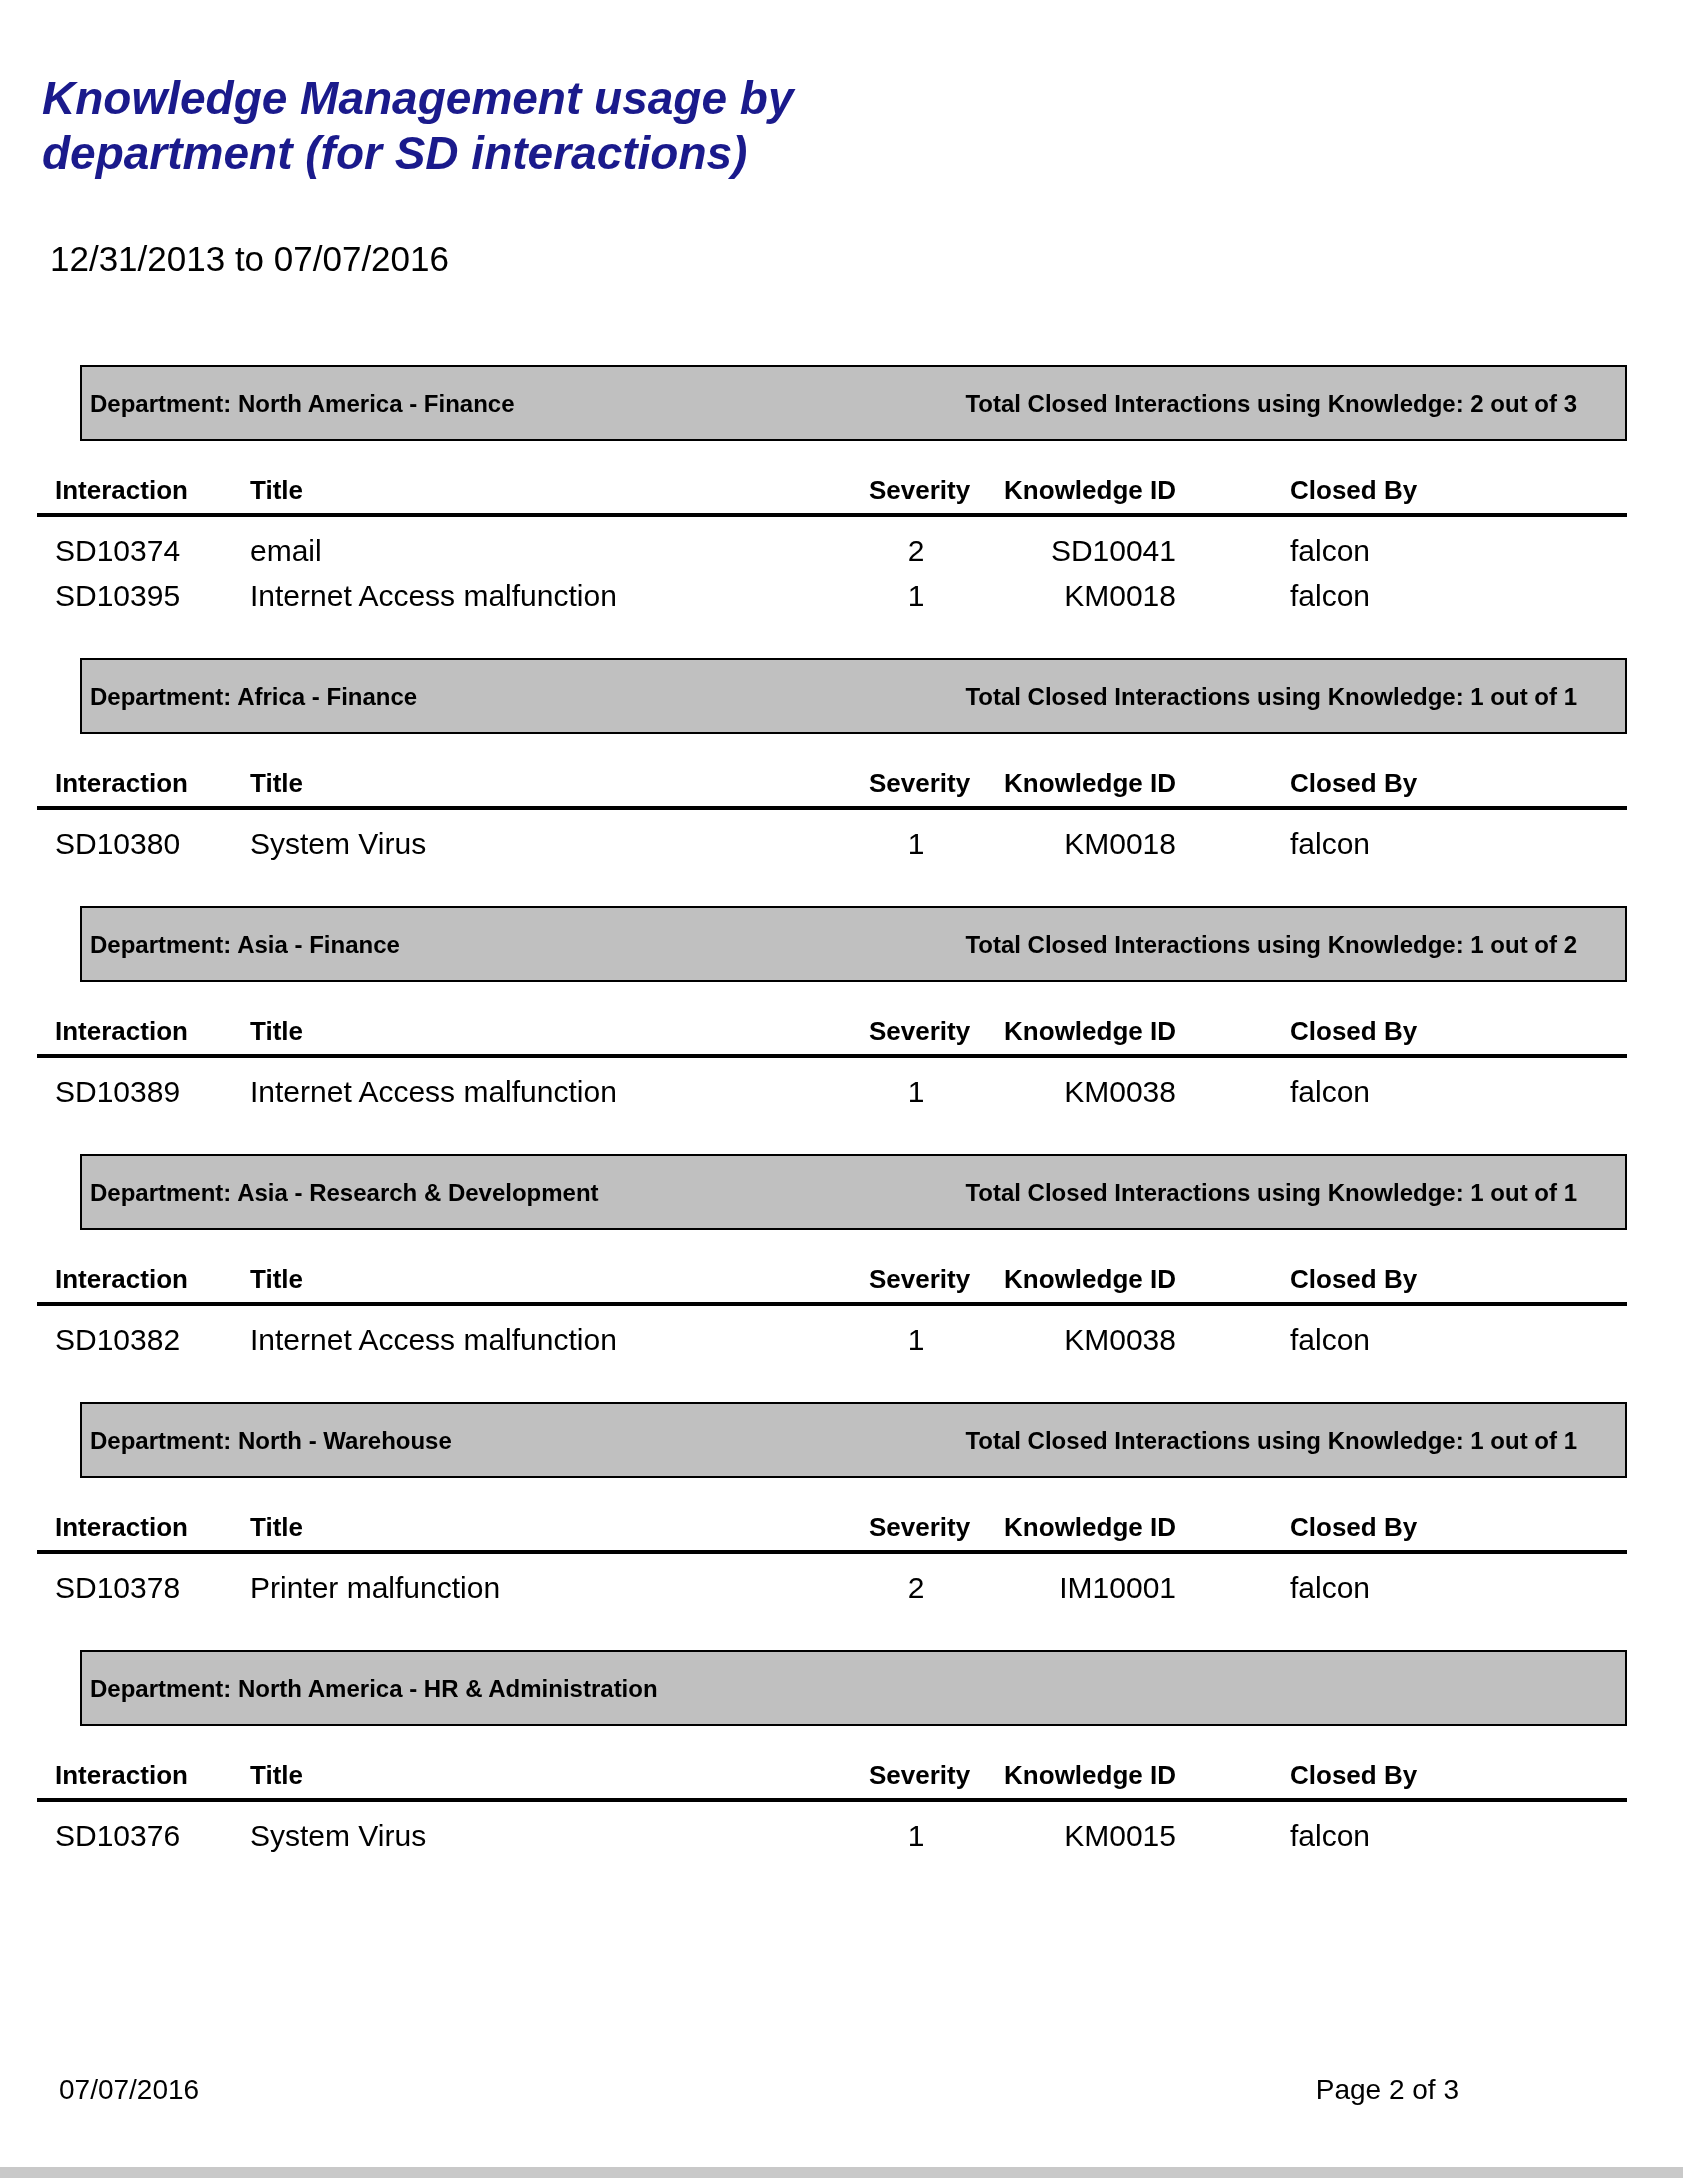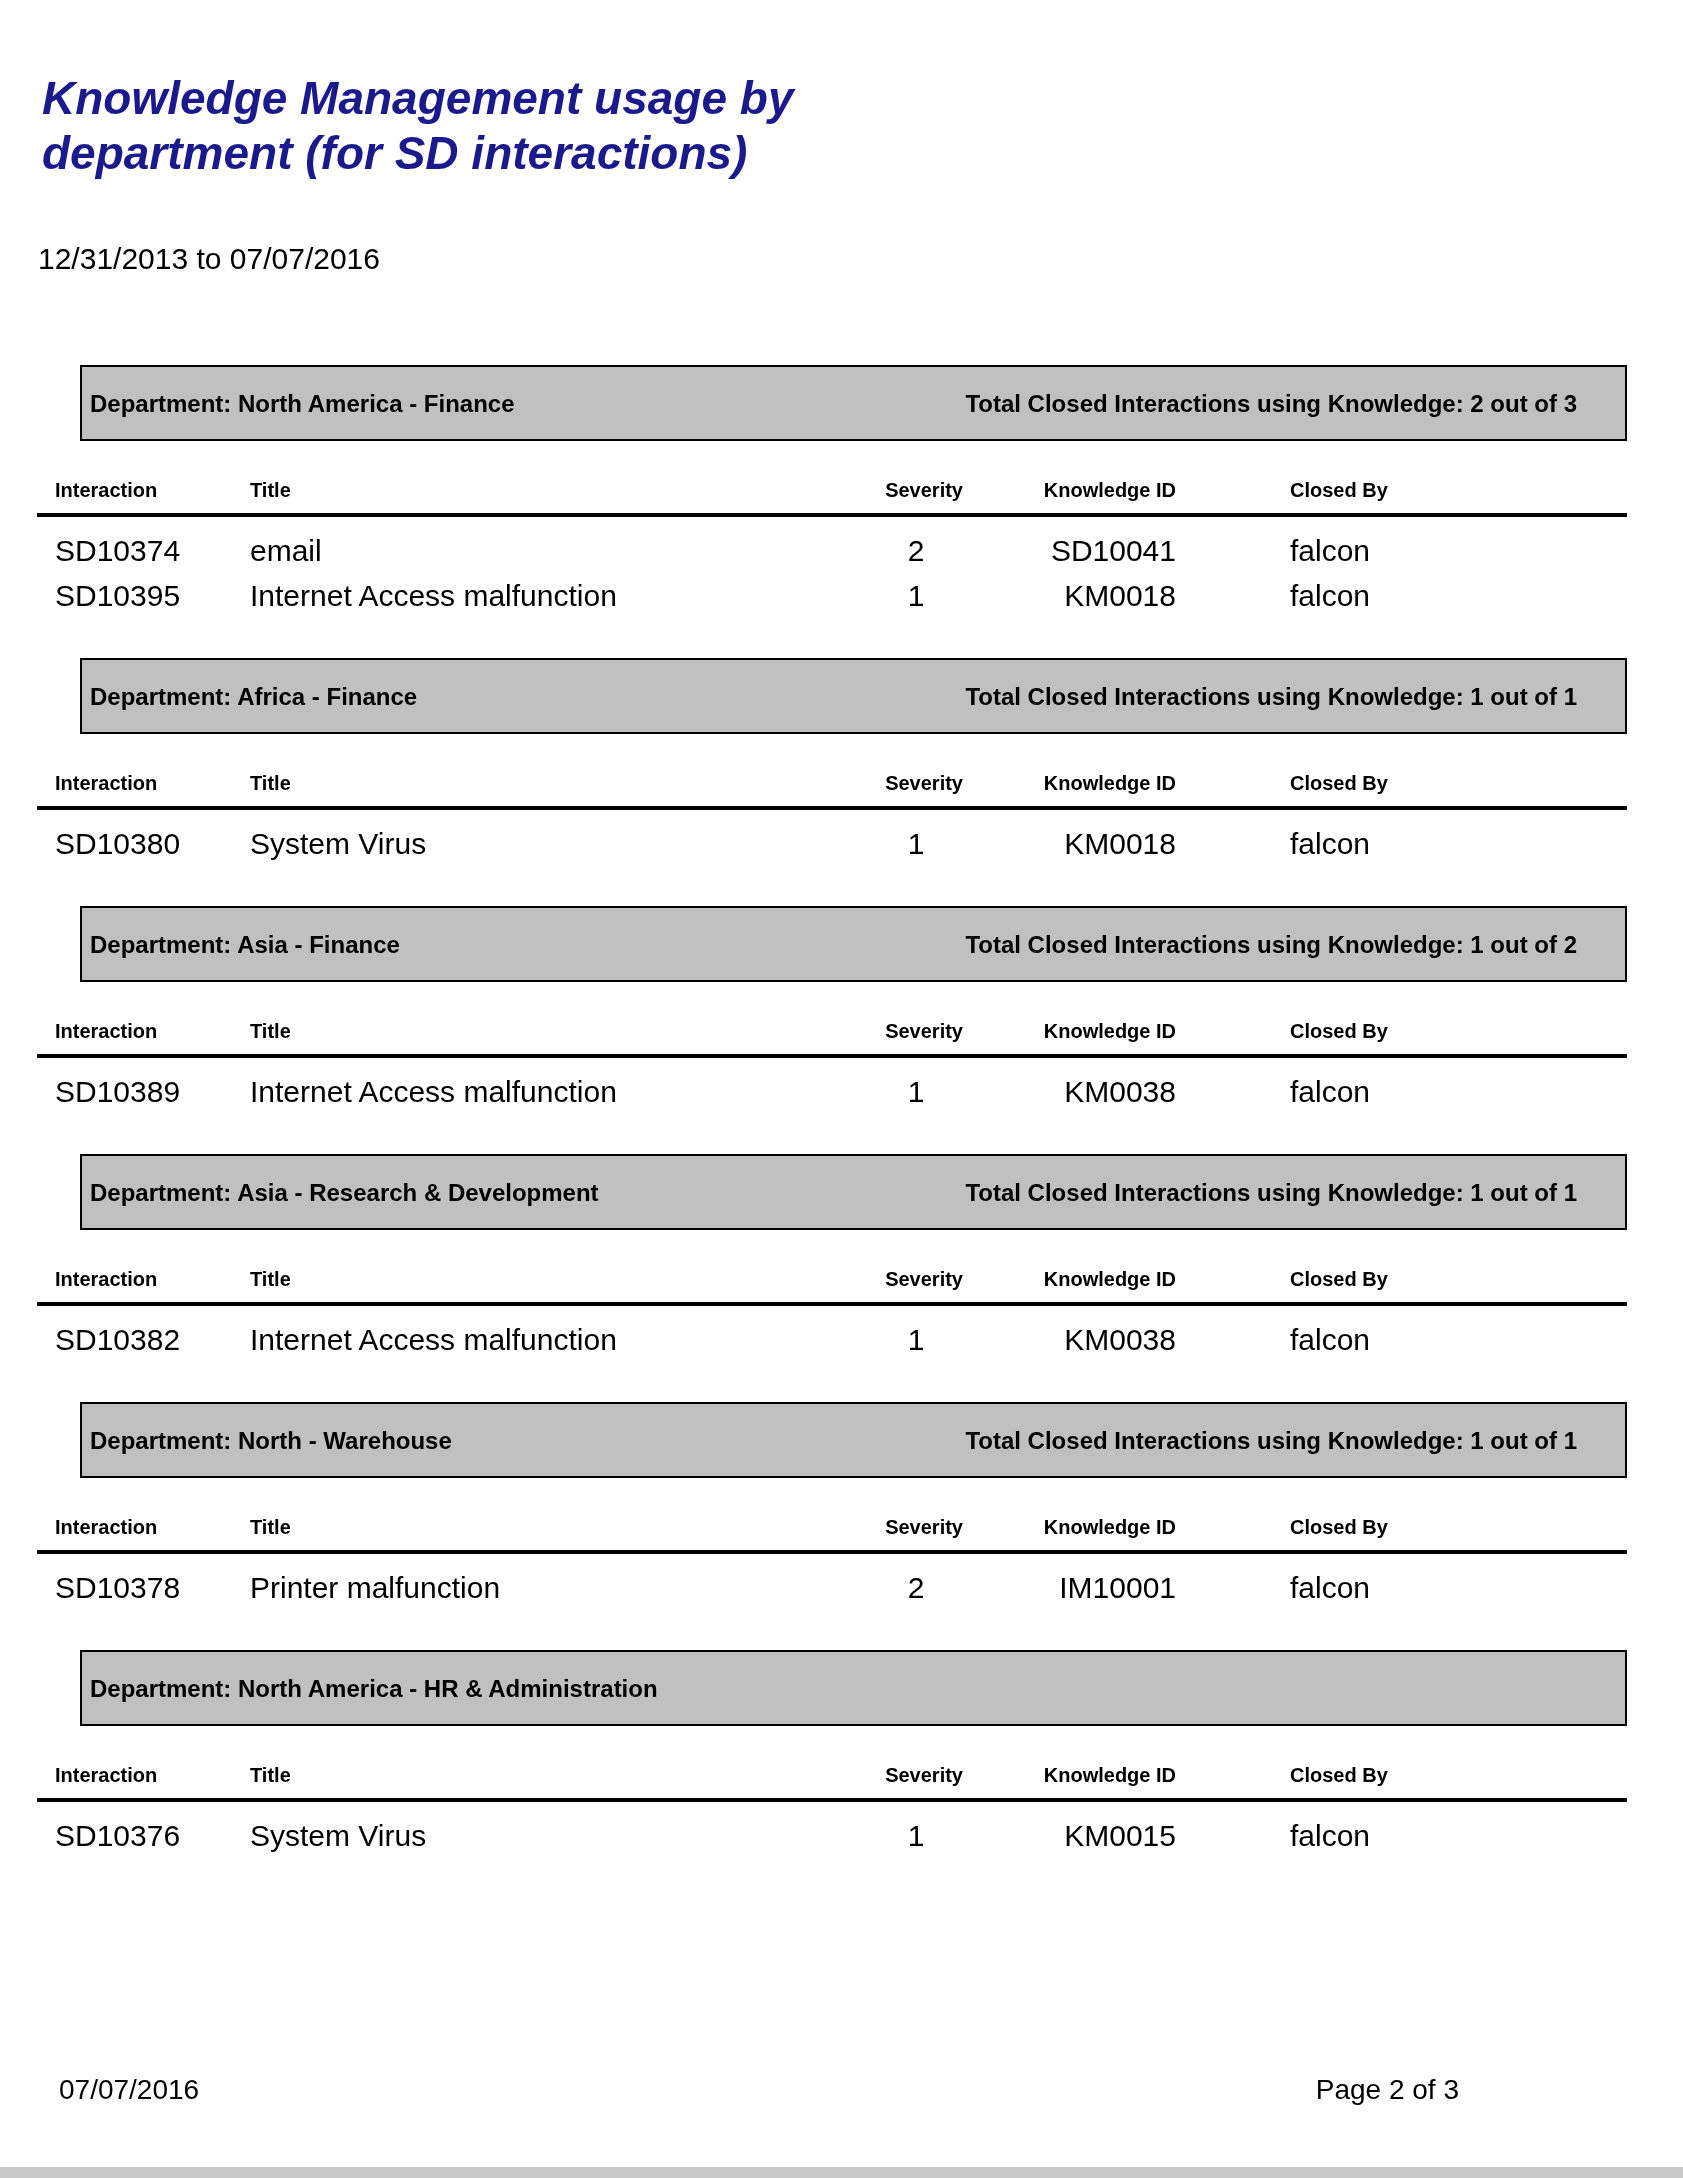--- a/index.html
+++ b/index.html
@@ -12,42 +12,42 @@
   }
   .page { position: absolute; inset: 0; }
 
   .title {
     margin: 71px 0 0 42px;
     font-size: 46px; line-height: 55px;
     font-weight: bold; font-style: italic;
     color: var(--title-color, #1a1a8c);
   }
   .date-range {
-    margin: 59px 0 0 38px;
-    font-size: 30px; line-height: 38px;
+    margin: 59px 0 0 50px;
+    font-size: 35px; line-height: 38px;
   }
 
   .sections { margin: 87px 0 0 37px; width: 1590px; }
   .section { margin-top: 51px; }
   .section:first-child { margin-top: 0; }
 
   .bar {
     display: flex; justify-content: space-between; align-items: flex-start;
     background: var(--bar-bg, #c0c0c0);
     border: 2px solid var(--bar-border, #000);
     padding: 20px 8px 18px 8px;
     min-height: 76px;
     font-weight: bold; font-size: 24px; line-height: 33px; margin-left: 43px;
   }
   .bar .dept { max-width: 614px; }
   .bar .total { margin-right: 40px; white-space: nowrap; }
 
   table.grid { width: 100%; border-collapse: collapse; table-layout: fixed; margin-top: 36px; }
   th {
-    font-size: 20px; font-weight: bold; text-align: left;
+    font-size: 26px; font-weight: bold; text-align: left;
     padding: 0 0 10px 0;
     border-bottom: 4px solid var(--rule, #000);
     line-height: 26px;
   }
   td { font-size: 30px; padding: 23px 0 0 0; line-height: 22px; }
 
   .c-int   { width: 213px; }
   th.c-int, td.c-int { padding-left: 18px; }
   .c-title { width: 619px; }
   .c-sev   { width: 94px; }

